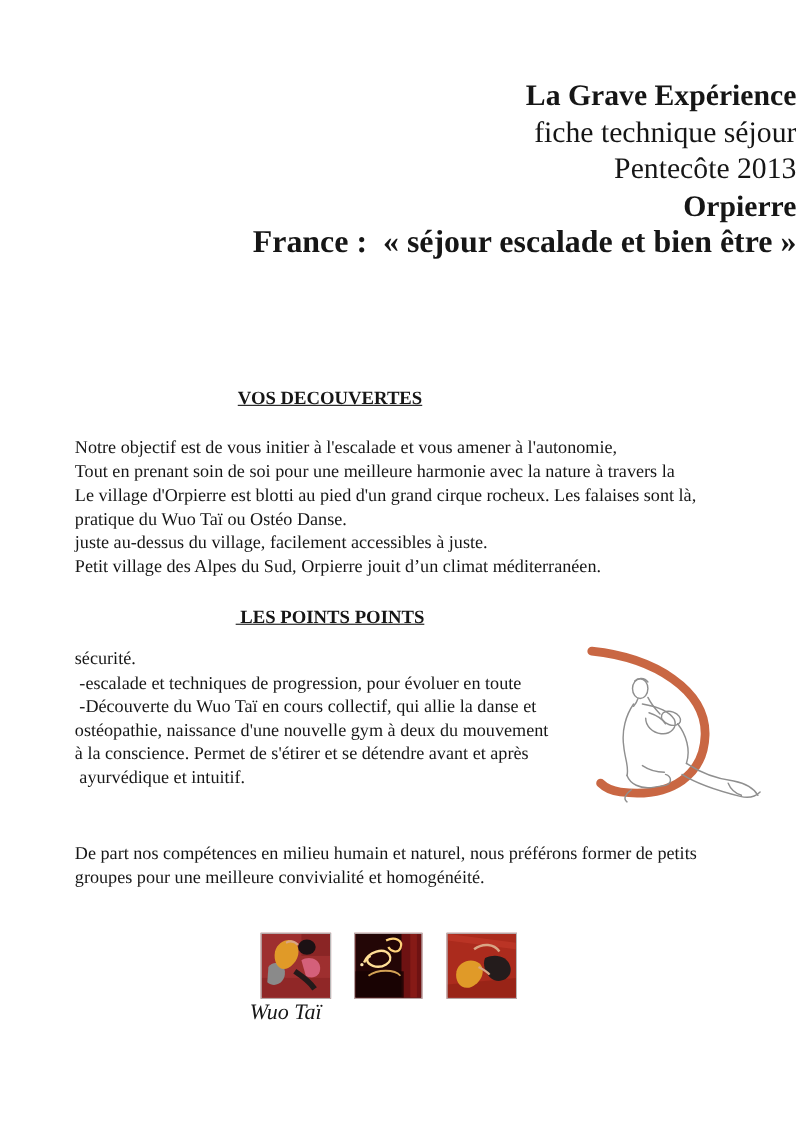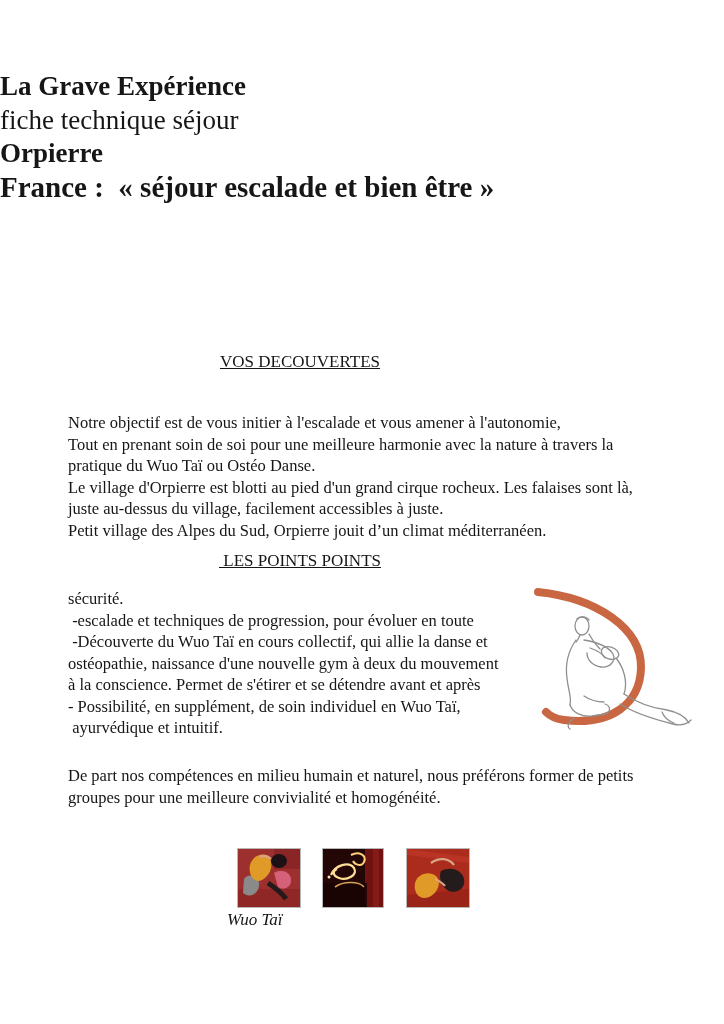--- a/index.html
+++ b/index.html
@@ -3,86 +3,86 @@
 <meta charset="utf-8">
 <style>
   html,body{margin:0;padding:0;background:#ffffff;}
   body{width:724px;height:1024px;overflow:hidden;
        font-family:"Liberation Serif", serif;color:#161616;}
   .page{position:relative;width:724px;height:1024px;background:#ffffff;}
 
   .line{white-space:pre;}
 
   
-  .title-block{position:absolute;top:70px;left:0;width:724px;text-align:left;}
+  .title-block{position:absolute;top:70px;left:0;width:724px;text-align:right;}
   .t-line{font-size:27px;line-height:33.5px;white-space:pre;}
   .t-bold{font-weight:bold;}
   .t-big{font-size:29px;}
 
   
   .para{position:absolute;left:68px;font-size:16.5px;line-height:21.5px;}
   .intro{top:279px;}
-  .discoveries-body{top:412px;}
+  .discoveries-body{top:396px;}
   .strengths-body{top:588px;width:460px;}
   .closing{top:765px;}
 
   
   .sec-heading{position:absolute;left:0;width:600px;text-align:center;
-               font-size:17px;line-height:20px;}
+               font-size:17px;line-height:20px;font-weight:bold;}
   .sec-heading span{text-decoration:underline;white-space:pre;}
   .h-discoveries{top:352px;}
   .h-strengths{top:551px;}
 
   
   .illustration{position:absolute;left:524px;top:576px;width:176px;height:176px;}
 
   
   .photo{position:absolute;top:848px;border:1px solid #b8b8b8;background:#9e2f2f;}
   .photo svg{display:block;}
   .photo-1{left:237px;}
   .photo-2{left:322px;}
   .photo-3{left:406px;}
   .gallery-caption{position:absolute;left:227px;top:909px;
-                   font-size:17px;font-style:italic;line-height:22px;}
+                   font-size:20px;font-style:italic;line-height:22px;}
 </style>
 </head>
 <body>
 
 <div class="page">
 
   <div class="title-block">
     <div class="t-line t-bold">La Grave Expérience</div>
     <div class="t-line">fiche technique séjour</div>
+    <div class="t-line">Pentecôte 2013</div>
     <div class="t-line t-bold">Orpierre</div>
     <div class="t-line t-bold t-big">France :  « séjour escalade et bien être »</div>
   </div>
 
 
   <div class="sec-heading h-discoveries">
     <span>VOS DECOUVERTES</span>
   </div>
   <div class="para discoveries-body">
     <div class="line">Notre objectif est de vous initier à l'escalade et vous amener à l'autonomie,</div>
     <div class="line">Tout en prenant soin de soi pour une meilleure harmonie avec la nature à travers la</div>
+    <div class="line">Le village d'Orpierre est blotti au pied d'un grand cirque rocheux. Les falaises sont là,</div>
     <div class="line">pratique du Wuo Taï ou Ostéo Danse.</div>
-    <div class="line">Le village d'Orpierre est blotti au pied d'un grand cirque rocheux. Les falaises sont là,</div>
     <div class="line">juste au-dessus du village, facilement accessibles à juste.</div>
     <div class="line">Petit village des Alpes du Sud, Orpierre jouit d’un climat méditerranéen.</div>
   </div>
 
   <div class="sec-heading h-strengths">
     <span> LES POINTS POINTS</span>
   </div>
   <div class="para strengths-body">
     <div class="line">sécurité.</div>
     <div class="line"> -escalade et techniques de progression, pour évoluer en toute</div>
     <div class="line"> -Découverte du Wuo Taï en cours collectif, qui allie la danse et</div>
     <div class="line">ostéopathie, naissance d'une nouvelle gym à deux du mouvement</div>
     <div class="line">à la conscience. Permet de s'étirer et se détendre avant et après</div>
-    <div class="line">- Possibilité, en supplément, de soin individuel en Wuo Taï,</div>
     <div class="line"> ayurvédique et intuitif.</div>
   </div>
 
   <div class="illustration">
     <svg width="176" height="176" viewBox="0 0 176 176">
 
       <path d="M14,16 C72,22 118,52 117,92 C116,127 88,150 40,144 C32,143 26,140 22,136" fill="none" stroke-width="8" stroke-linecap="round" opacity="0.92" stroke="#c45a33"></path>
 
       <g fill="none" stroke="#8f8f8f" stroke-width="1.3" stroke-linecap="round" stroke-linejoin="round">
 

